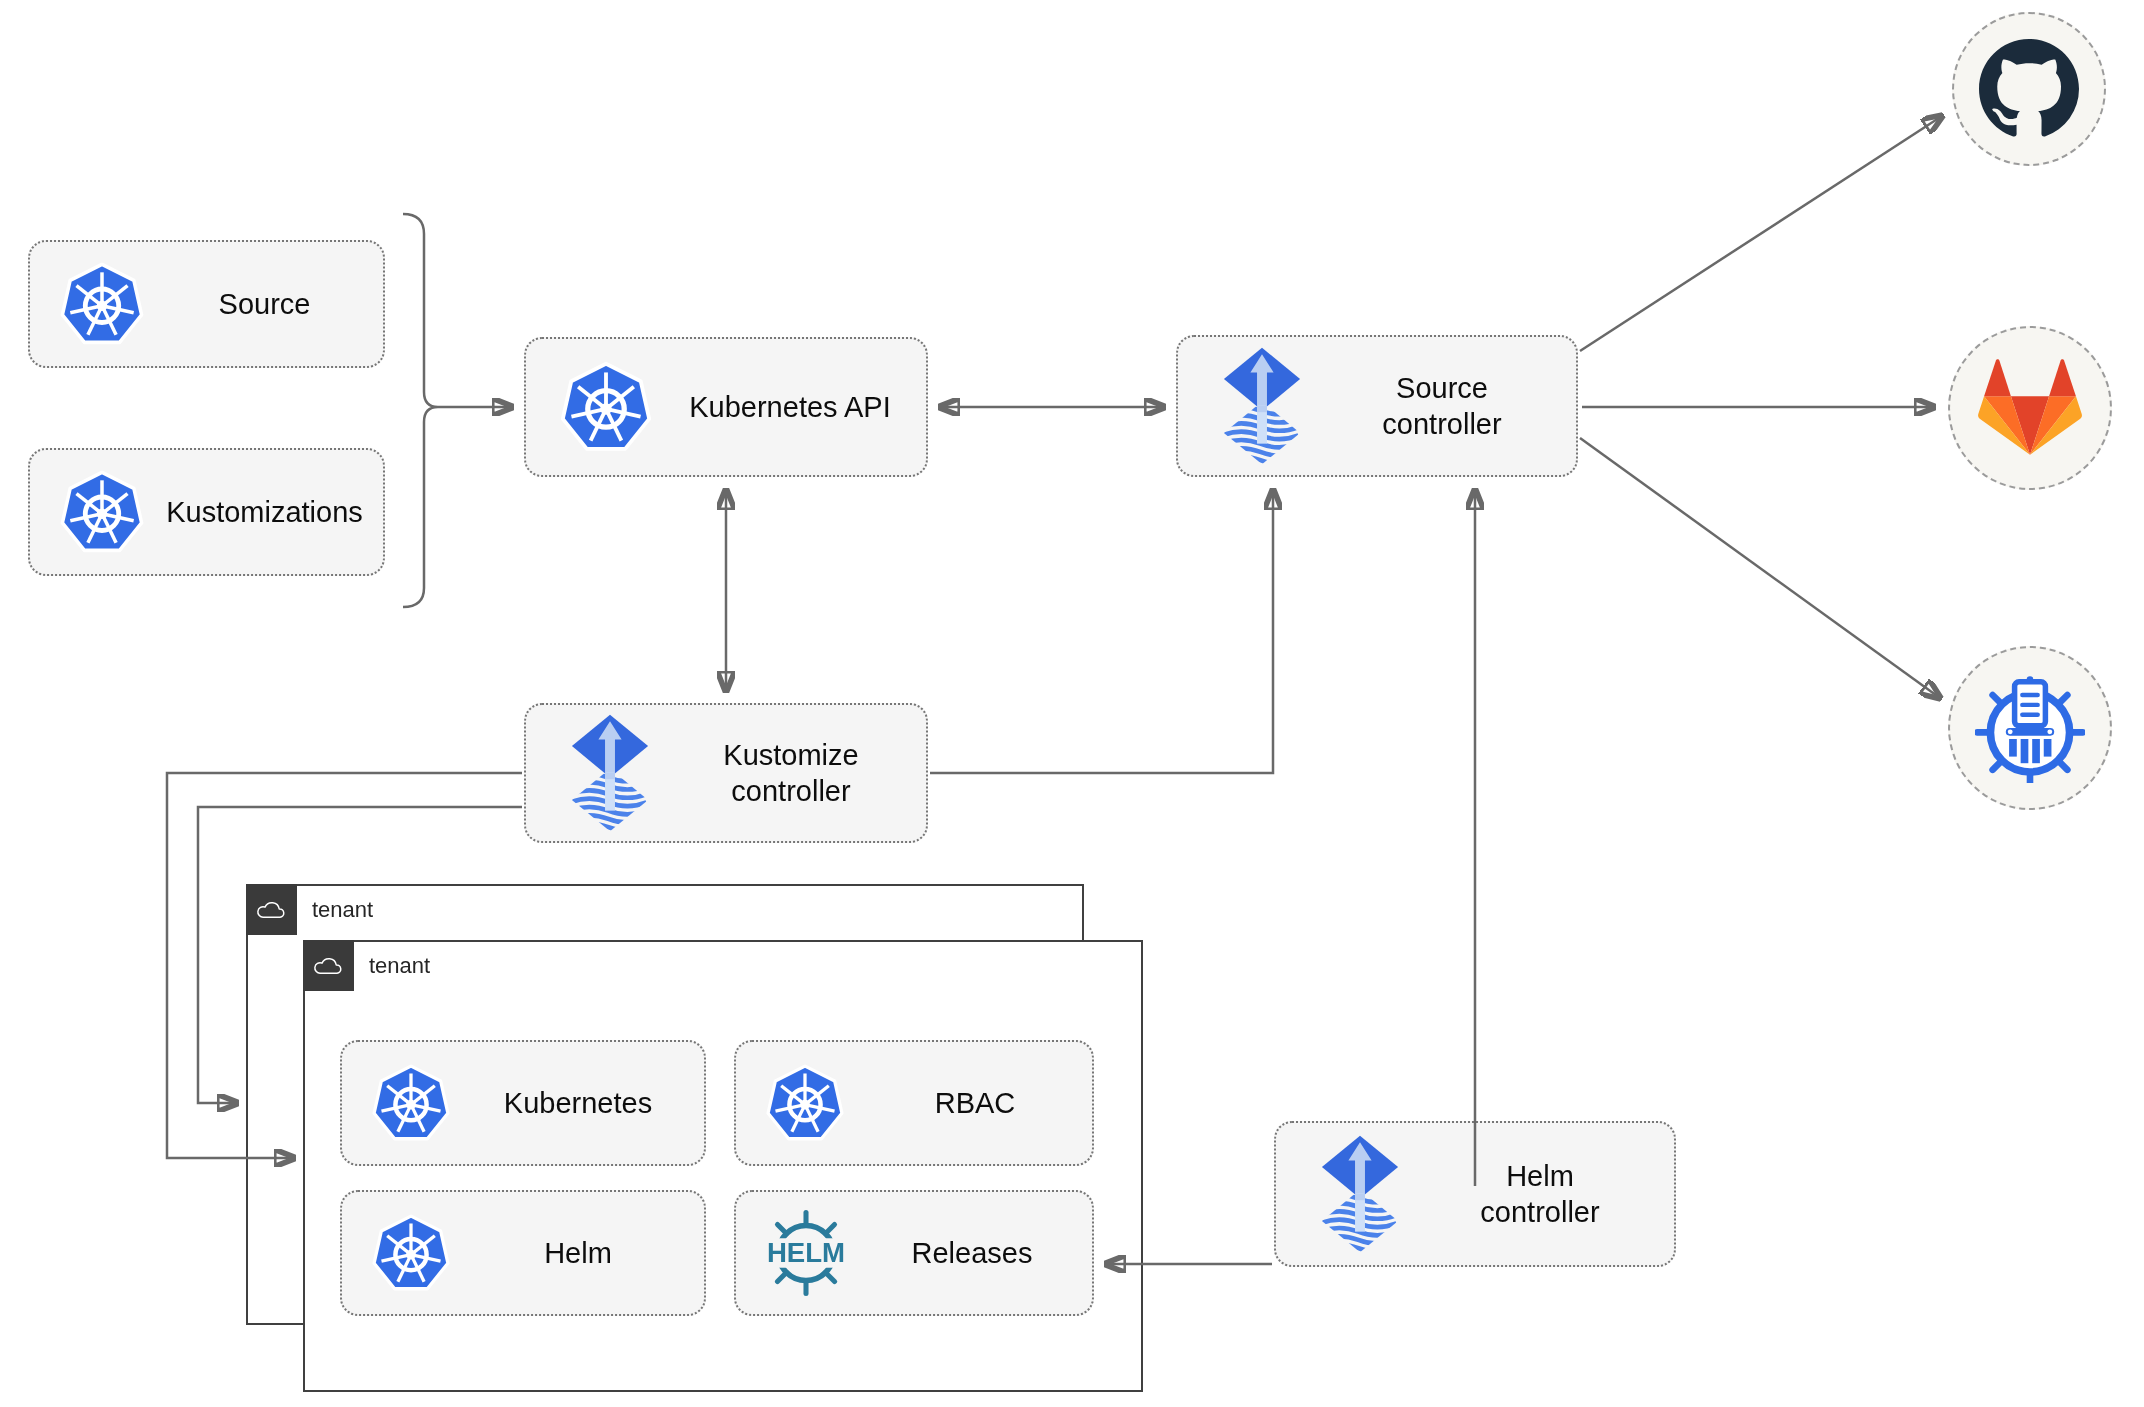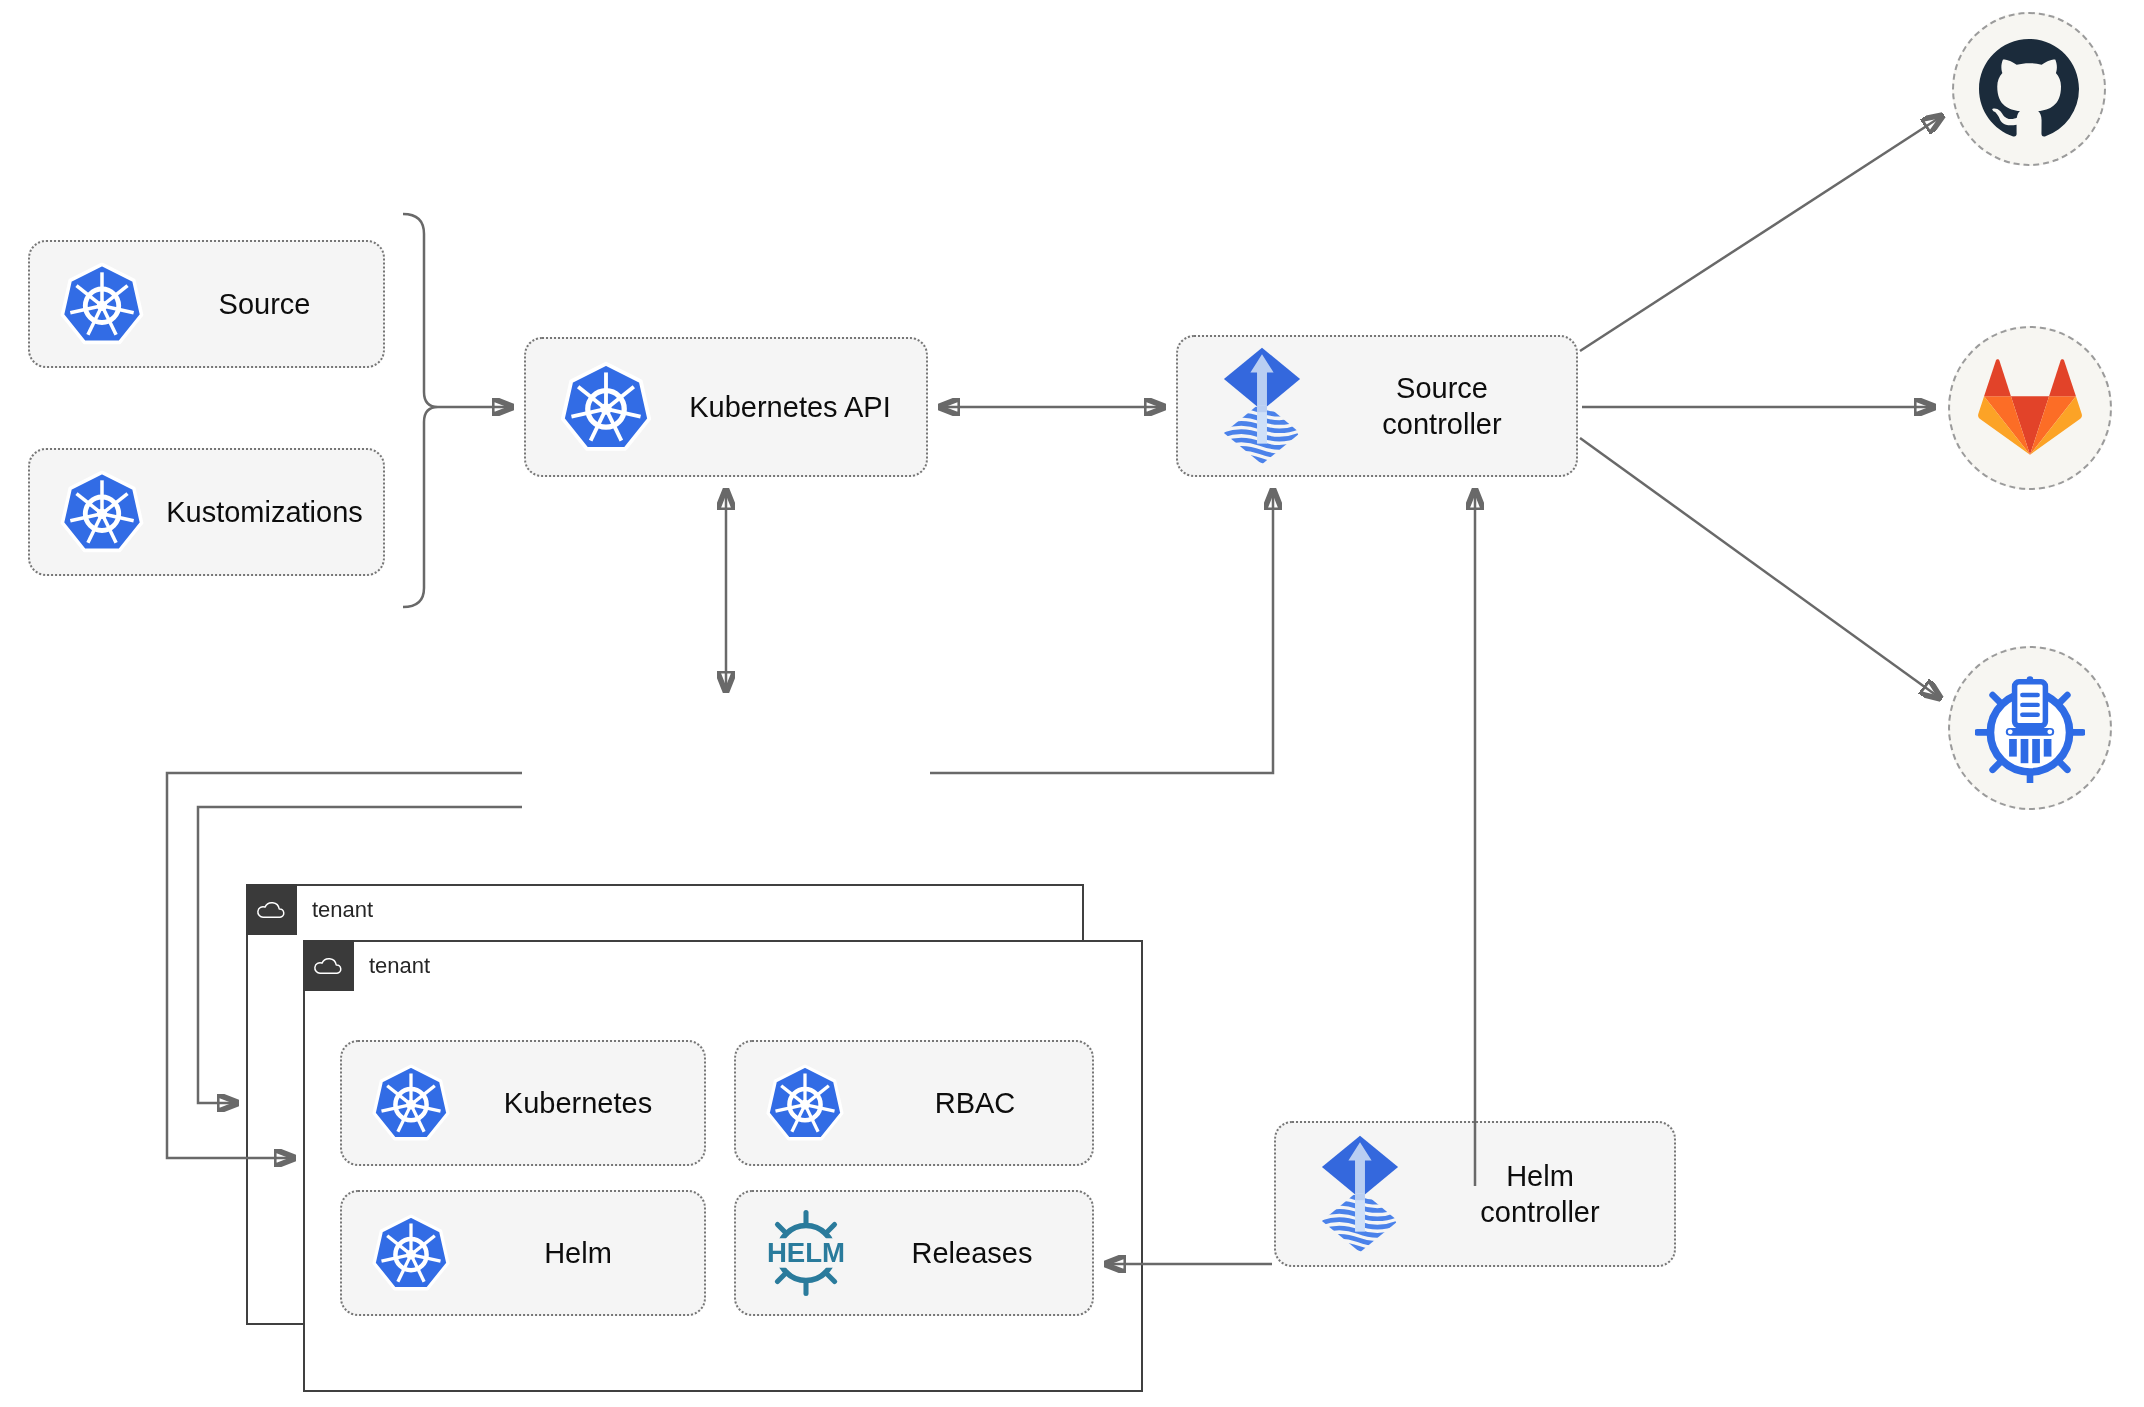--- a/index.html
+++ b/index.html
@@ -190,20 +190,28 @@
     </div>
   </div>
 
   <div class="node" style="left:524px; top:337px; width:404px; height:140px;">
     <svg class="icon" width="96" height="96" style="margin-left:32px;">
         <use href="#sym-k8s"></use>
       </svg>
     <div class="label">Kubernetes API</div>
   </div>
 
+  <div class="node" style="left:524px; top:703px; width:404px; height:140px;">
+    <svg class="icon" width="92" height="120" style="margin-left:38px;">
+        <use href="#sym-flux"></use>
+      </svg>
+    <div class="label narrow">
+      <span>Kustomize controller</span>
+    </div>
+  </div>
 
   <div class="node" style="left:1274px; top:1121px; width:402px; height:146px;">
     <svg class="icon" width="92" height="120" style="margin-left:38px;">
         <use href="#sym-flux"></use>
       </svg>
     <div class="label narrow">
       <span>Helm controller</span>
     </div>
   </div>
 

